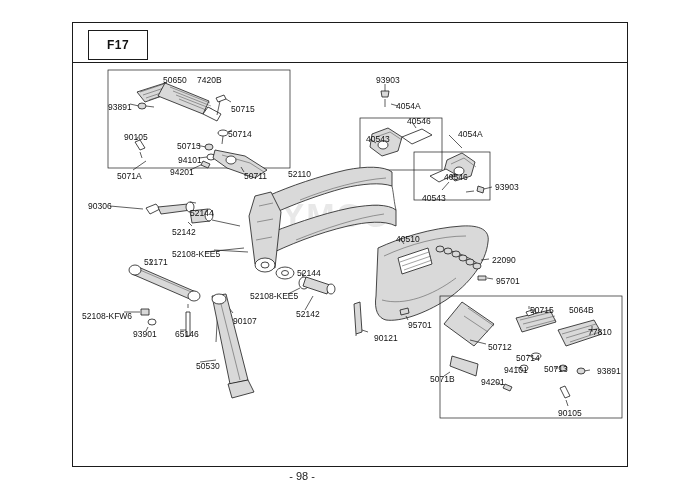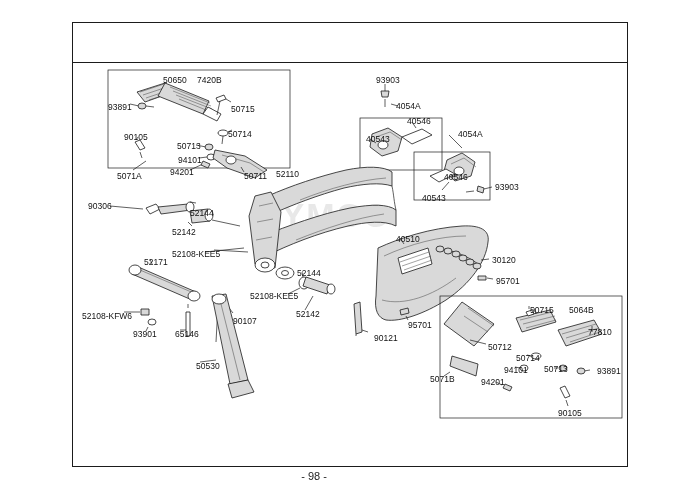--- a/index.html
+++ b/index.html
@@ -26,21 +26,21 @@
     font-size:12px;font-weight:bold;letter-spacing:.5px;
   }
   .title-text{
     position:absolute;left:178px;top:36px;
     font-size:12px;font-weight:bold;
   }
   .hdr-rule{
     position:absolute;left:72px;top:62px;width:556px;height:1px;background:#1b1b1b;
   }
   .page-no{
-    position:absolute;left:12px;top:470px;width:604px;text-align:center;
+    position:absolute;left:0;top:470px;width:604px;text-align:center;
     font-size:11px;color:#222;
   }
   .wm{
     position:absolute;left:255px;top:196px;
     font-size:34px;font-weight:bold;color:#e8e8e8;
     letter-spacing:2px;
     user-select:none;
   }
   .lbl{
     position:absolute;font-size:8.5px;color:#111;white-space:nowrap;
@@ -53,20 +53,23 @@
   .fillw{fill:#ffffff;stroke:#1b1b1b;stroke-width:.8;}
 </style>
 </head>
 <body>
 
 <div id="sheet">
 
   <div class="frame"></div>
   <div class="hdr-rule"></div>
 
+  <div class="title-box">
+    <span>F17</span>
+  </div>
 
   <div class="wm">KYMCO</div>
 
   <svg class="art" viewBox="0 0 700 495">
 
     <rect class="ln" x="108" y="70" width="182" height="98" fill="none"></rect>
 
     <g>
       <path class="fillg" d="M137 92 l28 -9 l8 9 l-28 10 z"></path>
       <path class="thin" d="M140 92 l27 -9 M143 95 l27 -9 M146 98 l27 -9 M149 100 l25 -8"></path>
@@ -349,30 +352,30 @@
   <div class="lbl" style="left:407px;top:117px">40546</div>
   <div class="lbl" style="left:228px;top:130px">50714</div>
   <div class="lbl" style="left:124px;top:133px">90105</div>
   <div class="lbl" style="left:366px;top:135px">40543</div>
   <div class="lbl" style="left:458px;top:130px">4054A</div>
   <div class="lbl" style="left:177px;top:142px">50713</div>
   <div class="lbl" style="left:178px;top:156px">94101</div>
   <div class="lbl" style="left:444px;top:173px">40546</div>
   <div class="lbl" style="left:170px;top:168px">94201</div>
   <div class="lbl" style="left:244px;top:172px">50711</div>
-  <div class="lbl" style="left:276px;top:170px">52110</div>
+  <div class="lbl" style="left:288px;top:170px">52110</div>
   <div class="lbl" style="left:495px;top:183px">93903</div>
   <div class="lbl" style="left:117px;top:172px">5071A</div>
   <div class="lbl" style="left:422px;top:194px">40543</div>
   <div class="lbl" style="left:88px;top:202px">90306</div>
   <div class="lbl" style="left:190px;top:209px">52144</div>
   <div class="lbl" style="left:172px;top:228px">52142</div>
   <div class="lbl" style="left:396px;top:235px">40510</div>
   <div class="lbl" style="left:172px;top:250px">52108-KEE5</div>
-  <div class="lbl" style="left:492px;top:256px">30120</div>
+  <div class="lbl" style="left:492px;top:256px">22090</div>
   <div class="lbl" style="left:144px;top:258px">52171</div>
   <div class="lbl" style="left:297px;top:269px">52144</div>
   <div class="lbl" style="left:496px;top:277px">95701</div>
   <div class="lbl" style="left:250px;top:292px">52108-KEE5</div>
   <div class="lbl" style="left:530px;top:306px">50715</div>
   <div class="lbl" style="left:569px;top:306px">5064B</div>
   <div class="lbl" style="left:82px;top:312px">52108-KFW6</div>
   <div class="lbl" style="left:296px;top:310px">52142</div>
   <div class="lbl" style="left:233px;top:317px">90107</div>
   <div class="lbl" style="left:408px;top:321px">95701</div>

